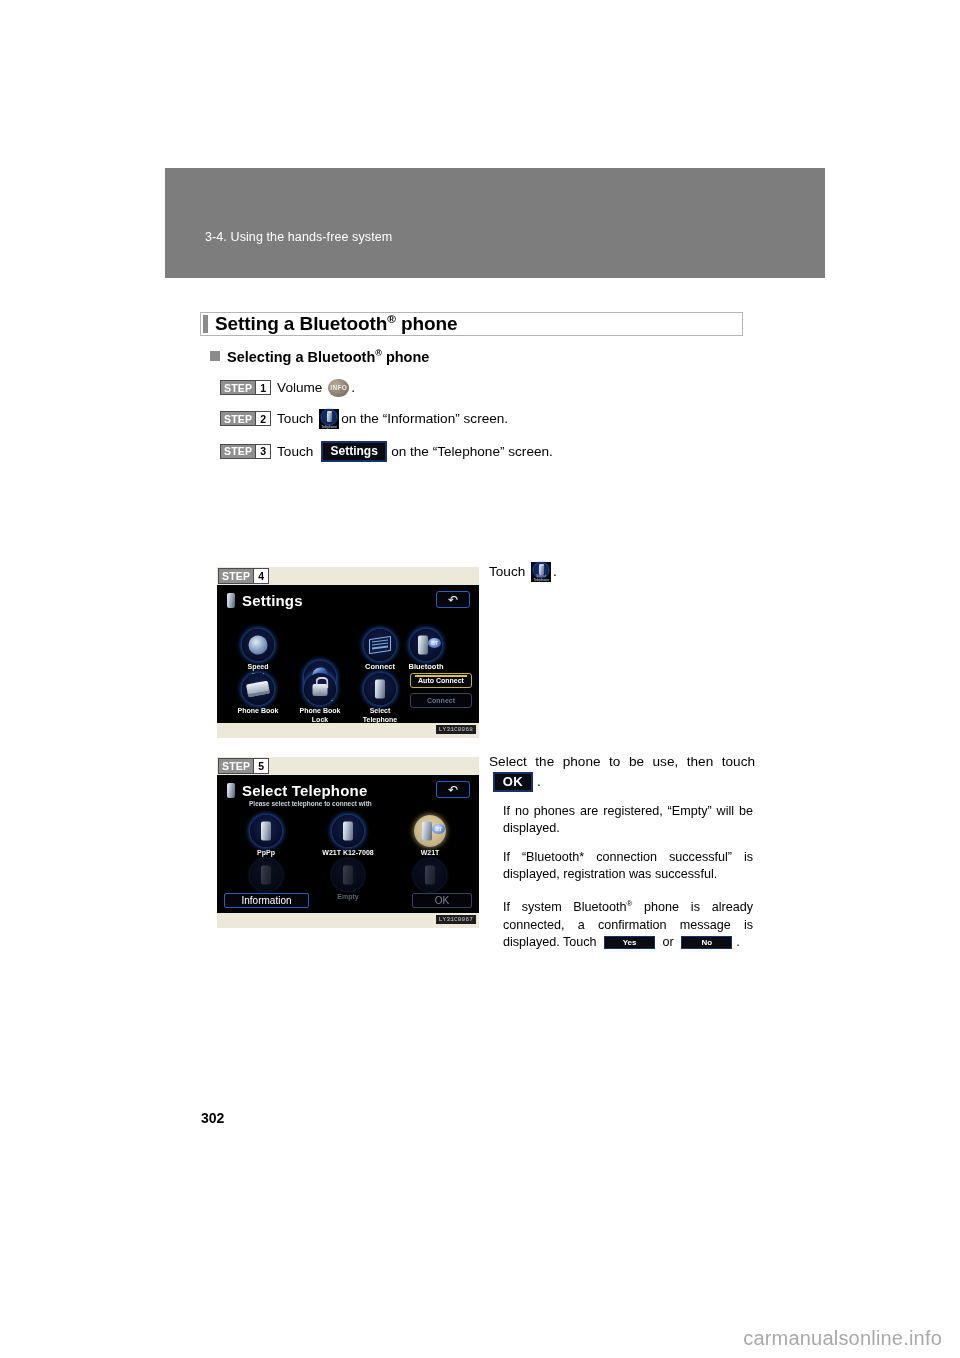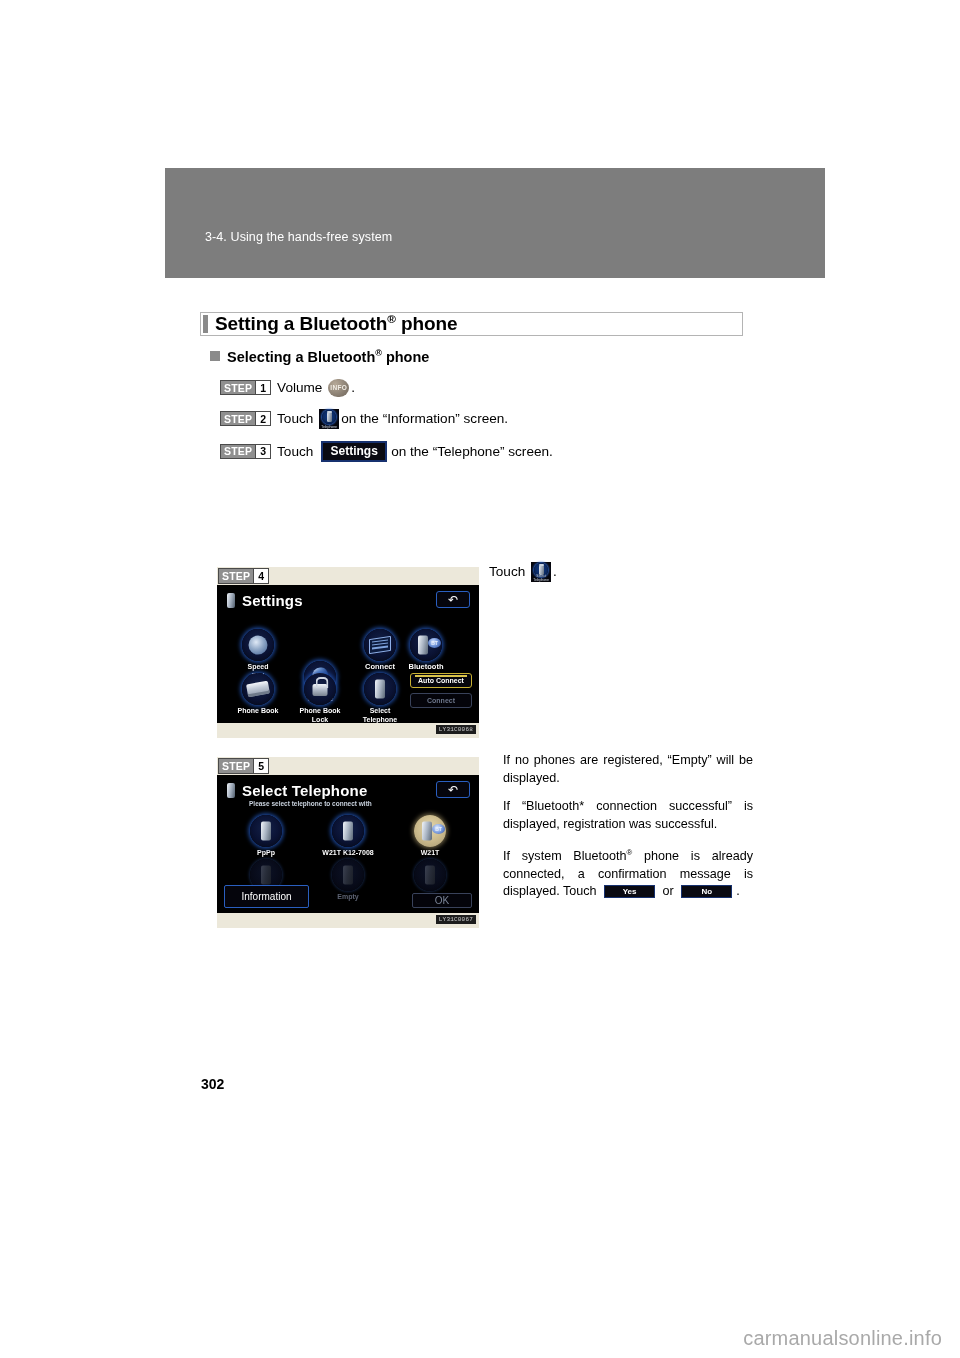--- a/index.html
+++ b/index.html
@@ -208,38 +208,38 @@
     display:flex; align-items:center; justify-content:center;
     font-size:7px; font-weight:bold; color:#ffffff; background:#05050c;
   }
   .pill.auto { border-color:#c9b133; color:#ffffff; }
   .pill.auto:before {
     content:''; position:absolute; left:4px; right:4px; top:1px; height:2px; background:#d9c24a;
   }
   .pill.offc { border-color:#39425a; color:#6c768a; background:#04040a; }
 
   .btn-info-scr {
-    position:absolute; left:7px; bottom:5px; width:85px; height:23px;
+    position:absolute; left:7px; bottom:5px; width:85px; height:15px;
     border:1.5px solid #2a5fc0; background:#05050c; border-radius:2px;
     color:#fff; font-size:10px; display:flex; align-items:center; justify-content:center;
   }
   .btn-ok-scr {
     position:absolute; right:7px; bottom:5px; width:60px; height:15px;
     border:1.5px solid #39425a; background:#04040a; border-radius:2px;
     color:#7a8496; font-size:10px; display:flex; align-items:center; justify-content:center;
   }
 
   
   .rcol { position:absolute; left:489px; width:266px; }
   .rcol p { margin:0 0 11px 0; font-size:13.6px; line-height:19.5px; text-align:justify; }
   .rcol p.lead { text-align:justify; }
   .rcol .indent { margin-left:14px; width:250px; font-size:12.6px; line-height:17.5px; }
 
   
-  .page-num { position:absolute; left:201px; top:1076px; font-size:14px; font-weight:bold; }
+  .page-num { position:absolute; left:201px; top:1110px; font-size:14px; font-weight:bold; }
 
   
   .watermark {
     position:absolute; right:18px; bottom:8px;
     color:#a9a9a9; font-size:20px; letter-spacing:.2px;
     font-family:"Liberation Sans", sans-serif;
   }
 </style>
 </head>
 <body>
@@ -443,20 +443,22 @@
     <span class="key-icon">
       <span class="ring"></span>
       <span class="handset"></span>
       <span class="cap"></span>
       <span class="lab">Select Telephone</span>
     </span><span>.</span></p>
 </div>
 
 <div class="rcol" style="top:752px;">
 
+  <p class="lead"><span>Select the phone to be use, then touch</span>
+    <span class="btn-black btn-ok">OK</span><span>.</span></p>
 
   <p class="indent">If no phones are registered, “Empty” will be displayed.</p>
 
   <p class="indent">If “Bluetooth* connection successful” is displayed, registration was successful.</p>
 
   <p class="indent"><span>If system Bluetooth</span><sup class="reg">®</sup><span> phone is already connected, a confirmation message is displayed. Touch</span>
     <span class="btn-black btn-yesno">Yes</span>
     <span>or</span>
     <span class="btn-black btn-yesno">No</span><span>.</span></p>
 

